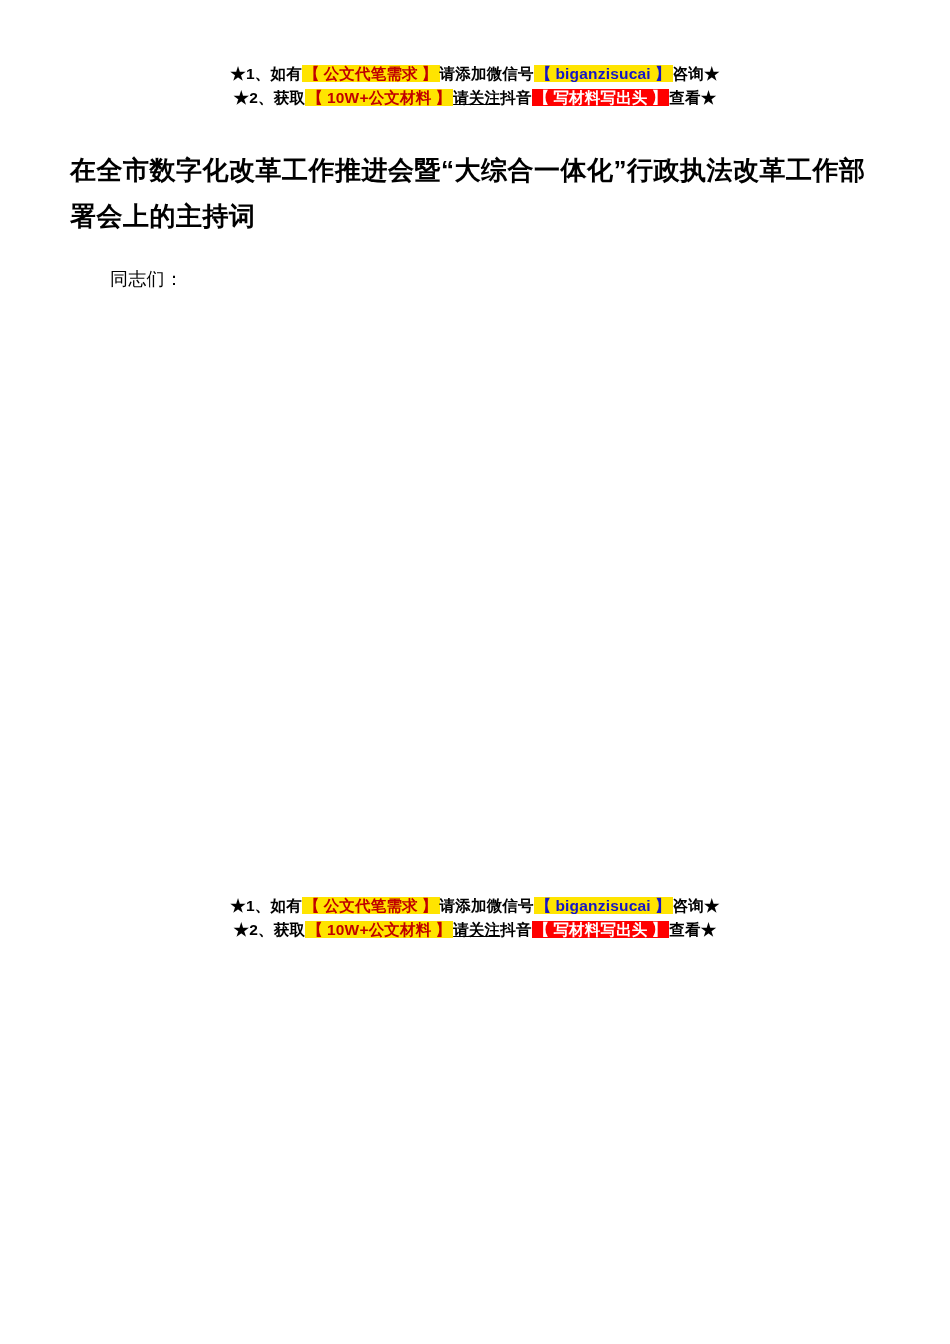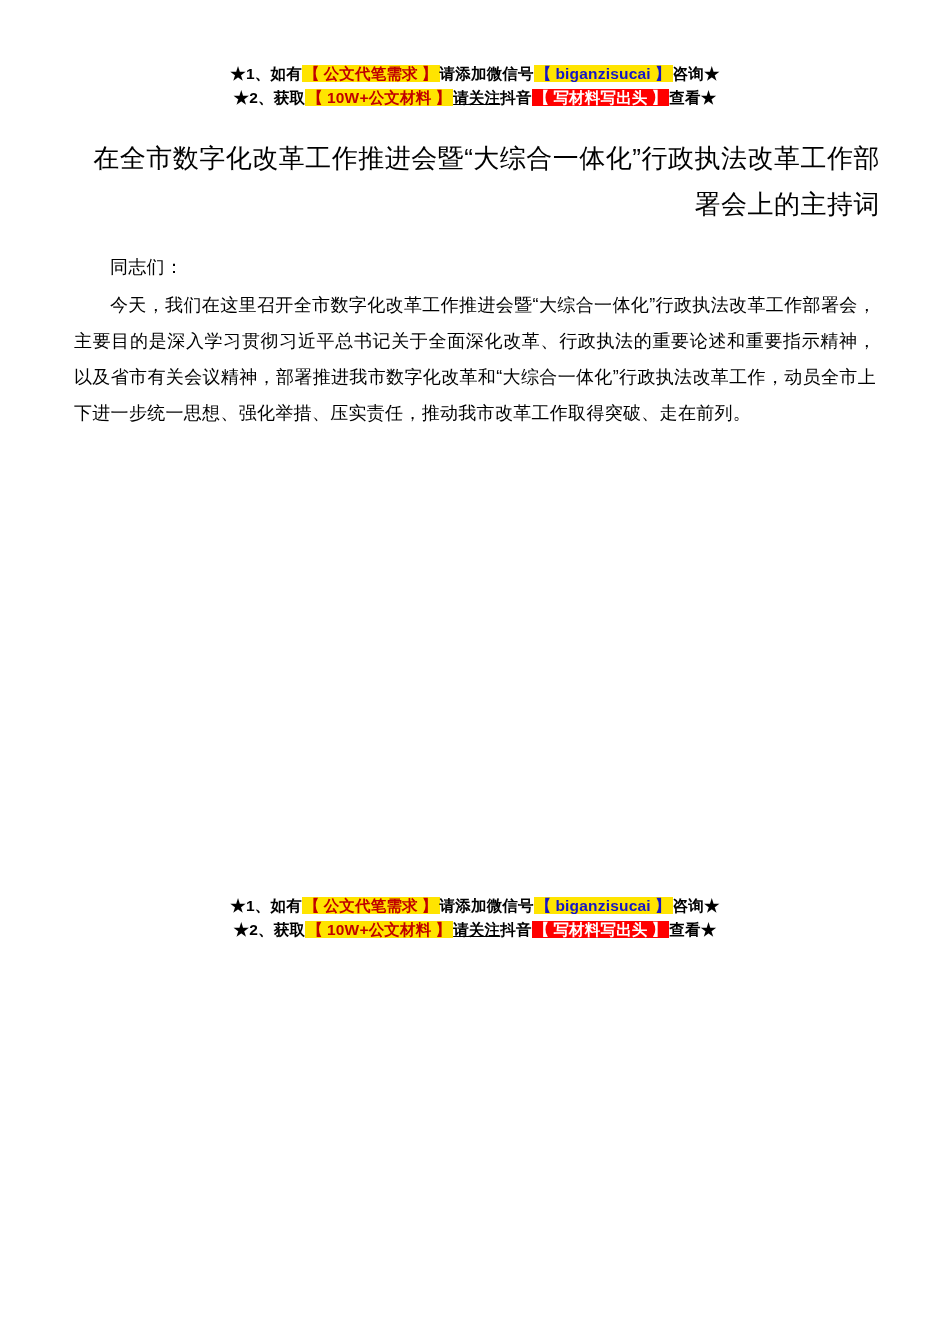--- a/index.html
+++ b/index.html
@@ -59,24 +59,24 @@
   }
   .hl-red {
     background: #ff0000;
     color: #ffffff;
     padding: 0 2px;
   }
   .u { text-decoration: underline; text-align: center; }
 
   
   .doc-title {
-    margin: 26px 70px 0 70px;
-    text-align: right;
+    margin: 38px 70px 0 70px;
+    text-align: left;
     font-size: 26px;
-    font-weight: normal;
+    font-weight: bold;
     line-height: 1.75;
     letter-spacing: 0.5px;
   }
 
   
   .doc-body {
     margin: 22px 74px 0 74px;
     font-size: 18px;
     line-height: 2.0;
     letter-spacing: 0.3px;
@@ -98,21 +98,20 @@
     </div>
     <div class="promo-line">
       <span class="star">★</span><span class="txt">2、获取</span><span class="hl-yellow">【</span><span class="hl-yellow">10W+公文材料</span><span class="hl-yellow">】</span><span class="txt u">请关注</span><span class="txt">抖音</span><span class="hl-red">【</span><span class="hl-red">写材料写出头</span><span class="hl-red">】</span><span class="txt">查看</span><span class="star">★</span>
     </div>
   </div>
 
   <h1 class="doc-title">在全市数字化改革工作推进会暨“大综合一体化”行政执法改革工作部署会上的主持词</h1>
 
   <div class="doc-body">
     <p>同志们：</p>
-    <p>今天，我们在这里召开全市数字化改革工作推进会暨“大综合一体化”行政执法改革工作部署会，主要目的是深入学习贯彻习近平总书记关于全面深化改革、行政执法的重要论述和重要指示精神，以及省市有关会议精神，部署推进我市数字化改革和“大综合一体化”行政执法改革工作，动员全市上下进一步统一思想、强化举措、压实责任，推动我市改革工作取得突破、走在前列。</p>
   </div>
 
   <div class="promo promo-bottom">
     <div class="promo-line">
       <span class="star">★</span><span class="txt">1、如有</span><span class="hl-yellow">【</span><span class="hl-yellow">公文代笔需求</span><span class="hl-yellow">】</span><span class="txt">请添加微信号</span><span class="hl-yellow-blue">【</span><span class="hl-yellow-blue">biganzisucai</span><span class="hl-yellow-blue">】</span><span class="txt">咨询</span><span class="star">★</span>
     </div>
     <div class="promo-line">
       <span class="star">★</span><span class="txt">2、获取</span><span class="hl-yellow">【</span><span class="hl-yellow">10W+公文材料</span><span class="hl-yellow">】</span><span class="txt u">请关注</span><span class="txt">抖音</span><span class="hl-red">【</span><span class="hl-red">写材料写出头</span><span class="hl-red">】</span><span class="txt">查看</span><span class="star">★</span>
     </div>
   </div>

